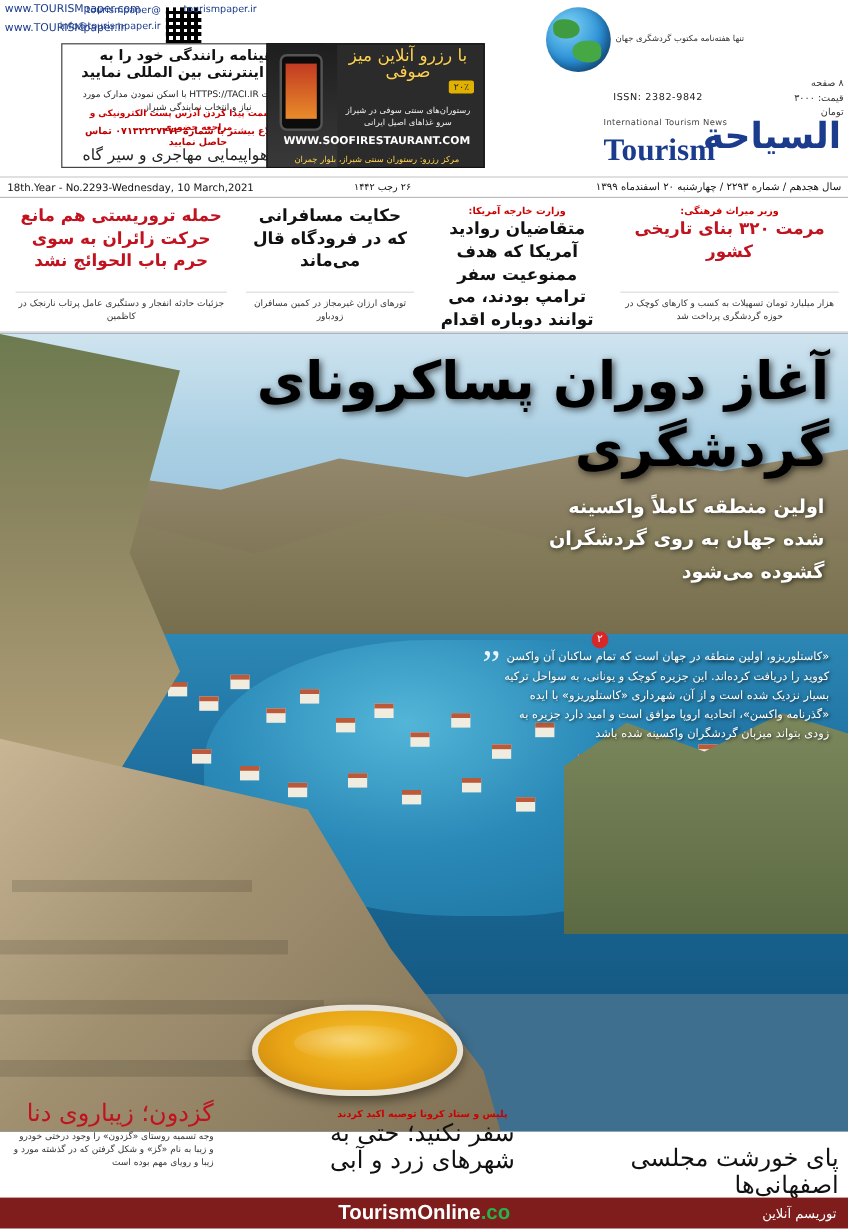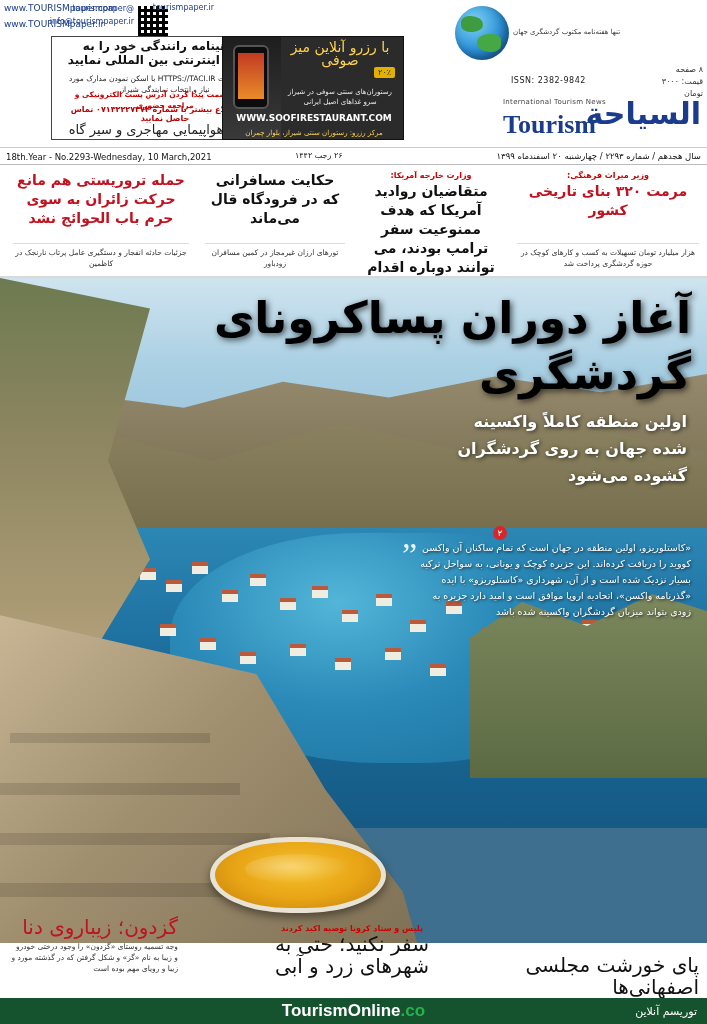--- a/index.html
+++ b/index.html
@@ -314,21 +314,21 @@
     position:absolute; direction: rtl; text-align: right;
   }
   .bt .bt-kicker { font-size: 8px; color:#c00; font-weight:bold; }
   .bt .bt-head { font-size: 20px; font-weight:normal; color:#111; line-height:22px; }
   .bt.red .bt-head { color:#c1121f; }
   .bt .bt-sub { font-size: 7.5px; line-height:11px; color:#333; margin-top:3px;}
 
   
   .footer {
     position:absolute; bottom:0; left:0; width:707px; height:26px;
-    background:#14532d;
+    background:#7f1d1d;
   }
   .footer-url {
     position:absolute; top:3px; left:50%; transform:translateX(-50%);
     color:#fff; font-size:17px; font-weight:bold; font-family:"Liberation Sans",sans-serif;
   }
   .footer-url .co { color:#27b34a; }
   .footer-fa {
     position:absolute; top:7px; right:10px; color:#fff; font-size:11px; direction:rtl;
   }
 </style>

